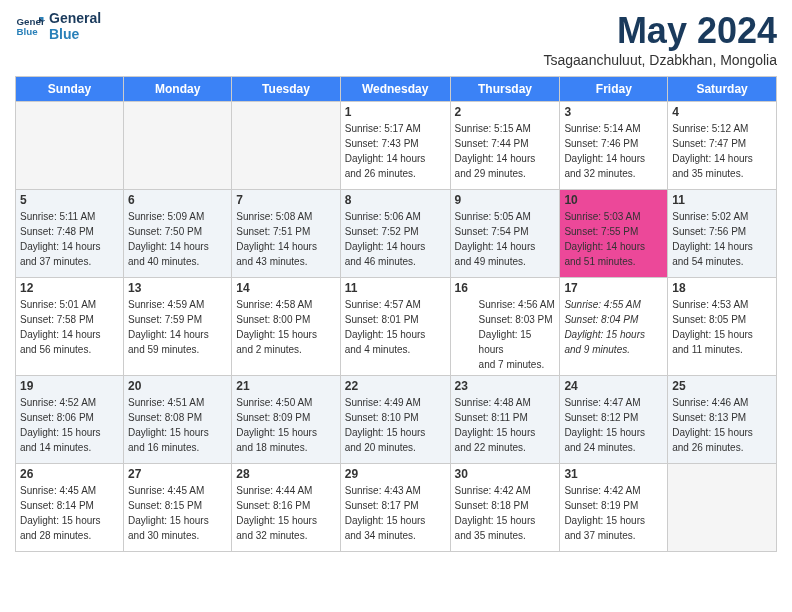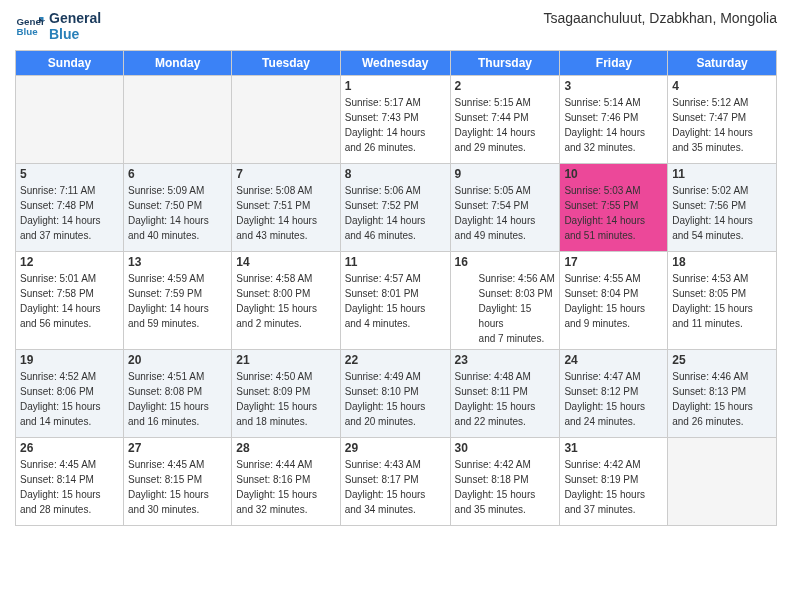--- a/index.html
+++ b/index.html
@@ -54,20 +54,21 @@
         <text x="2" y="32" font-size="13" font-weight="bold" fill="#2980b9">Blue</text>
         <polygon points="32,8 38,14 38,8" fill="#2980b9"></polygon>
         <polygon points="32,8 38,14 32,14" fill="#1a3a5c"></polygon>
       </svg>
       <div>
         <div style="font-size:14px; font-weight:bold; color:#1a3a5c;">General</div>
         <div style="font-size:14px; font-weight:bold; color:#2980b9;">Blue</div>
       </div>
     </div>
     <div class="title-section">
+      <div class="month-title">May 2024</div>
       <div class="location">Tsagaanchuluut, Dzabkhan, Mongolia</div>
     </div>
   </div>
 
   <table class="calendar">
     <thead>
       <tr>
         <th>Sunday</th>
         <th>Monday</th>
         <th>Tuesday</th>
@@ -107,21 +108,21 @@
             <div class="day-num">4</div>
             <div class="day-info" style="white-space: pre-line;">Sunrise: 5:12 AM
 Sunset: 7:47 PM
 Daylight: 14 hours
 and 35 minutes.</div>
           </td>
         </tr>
         <tr>
           <td style="background: rgb(240, 244, 248);">
             <div class="day-num">5</div>
-            <div class="day-info" style="white-space: pre-line;">Sunrise: 7:11 AM
+            <div class="day-info" style="white-space: pre-line;">Sunrise: 5:11 AM
 Sunset: 7:48 PM
 Daylight: 14 hours
 and 37 minutes.</div>
           </td>
           <td style="background: rgb(240, 244, 248);">
             <div class="day-num">6</div>
             <div class="day-info" style="white-space: pre-line;">Sunrise: 5:09 AM
 Sunset: 7:50 PM
 Daylight: 14 hours
 and 40 minutes.</div>
@@ -193,21 +194,21 @@
           </td>
           <td>
             <div class="day-num">16</div>
             <div class="day-info" style="white-space: pre-line; margin-left: 24px;">Sunrise: 4:56 AM
 Sunset: 8:03 PM
 Daylight: 15 hours
 and 7 minutes.</div>
           </td>
           <td>
             <div class="day-num">17</div>
-            <div class="day-info" style="white-space: pre-line;">Sunrise: 4:55 AM
+            <div class="day-info" style="white-space: pre-line; font-style: italic;">Sunrise: 4:55 AM
 Sunset: 8:04 PM
 Daylight: 15 hours
 and 9 minutes.</div>
           </td>
           <td>
             <div class="day-num">18</div>
             <div class="day-info" style="white-space: pre-line;">Sunrise: 4:53 AM
 Sunset: 8:05 PM
 Daylight: 15 hours
 and 11 minutes.</div>

